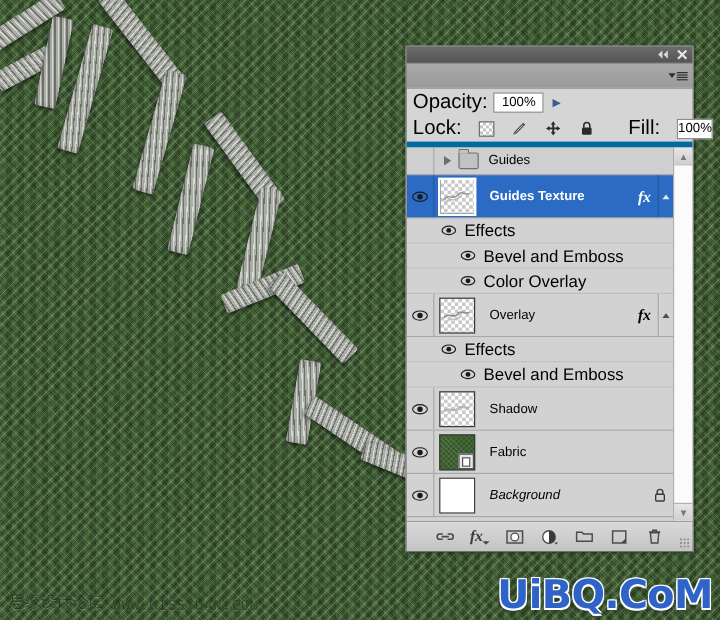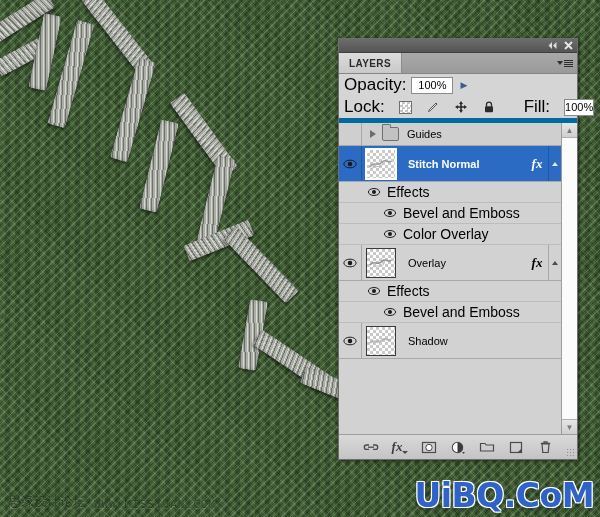--- a/index.html
+++ b/index.html
@@ -521,23 +521,20 @@
       </svg>
     </div>
     <div class="tb-icon">
       <svg width="9" height="9" viewBox="0 0 9 9" aria-hidden="true">
         <path d="M1,1 L8,8 M8,1 L1,8" stroke="#e8e8e8" stroke-width="1.8" fill="none"></path>
       </svg>
     </div>
   </div>
 
   <div id="panel-tabrow">
-    <div id="tab-layers">
-      <span>LAYERS</span>
-    </div>
     <div id="tab-filler">
       <div id="panel-menu-icon">
         <div class="tri"></div>
         <div class="bars">
             <i></i>
             <i></i>
             <i></i>
             <i></i>
           </div>
       </div>
@@ -600,21 +597,21 @@
           </svg>
         </div>
         <div class="thumb-cell">
           <div class="thumb">
             <svg class="squiggle" viewBox="0 0 23 12" aria-hidden="true">
               <path d="M1,9 C5,2 9,10 13,4 C16,0 20,6 22,3" stroke="#9b9b9b" stroke-width="1.4" fill="none"></path>
               <path d="M2,11 C6,5 10,12 14,6" stroke="#b7b7b7" stroke-width="1" fill="none"></path>
             </svg>
           </div>
         </div>
-        <div class="layer-name">Stitch Normal</div>
+        <div class="layer-name">Guides Texture</div>
         <div class="fx-cell">fx</div>
         <div class="expand-cell">
             <span class="up"></span>
           </div>
       </div>
 
       <div class="fx-row" style="padding-left:28px;">
         <svg class="eye" viewBox="0 0 16 11" aria-hidden="true">
           <ellipse cx="8" cy="5.5" rx="6.4" ry="4" fill="none" stroke="#1a1a1a" stroke-width="1.1"></ellipse>
           <circle cx="8" cy="5.5" r="2.3" fill="#1a1a1a"></circle>
@@ -684,21 +681,54 @@
           <div class="thumb">
             <svg class="squiggle" viewBox="0 0 23 12" aria-hidden="true">
               <path d="M1,8 C5,3 9,10 13,5 C16,2 20,7 22,4" stroke="#a8a8a8" stroke-width="2" fill="none" opacity="0.75"></path>
             </svg>
           </div>
         </div>
         <div class="layer-name">Shadow</div>
         <div class="fx-cell"></div>
       </div>
 
-
+      <div class="layer-row">
+        <div class="eye-cell">
+          <svg class="eye" viewBox="0 0 16 11" aria-hidden="true">
+            <ellipse cx="8" cy="5.5" rx="7" ry="4.4" fill="none" stroke="#1a1a1a" stroke-width="1.1"></ellipse>
+            <circle cx="8" cy="5.5" r="2.6" fill="#1a1a1a"></circle>
+          </svg>
+        </div>
+        <div class="thumb-cell">
+          <div class="thumb solid-green">
+            <span class="so-badge"></span>
+          </div>
+        </div>
+        <div class="layer-name">Fabric</div>
+        <div class="fx-cell"></div>
+      </div>
+
+      <div class="layer-row">
+        <div class="eye-cell">
+          <svg class="eye" viewBox="0 0 16 11" aria-hidden="true">
+            <ellipse cx="8" cy="5.5" rx="7" ry="4.4" fill="none" stroke="#1a1a1a" stroke-width="1.1"></ellipse>
+            <circle cx="8" cy="5.5" r="2.6" fill="#1a1a1a"></circle>
+          </svg>
+        </div>
+        <div class="thumb-cell">
+          <div class="thumb solid-white"></div>
+        </div>
+        <div class="layer-name italic">Background</div>
+        <div class="lock-cell">
+          <svg width="12" height="13" viewBox="0 0 12 13" aria-hidden="true">
+            <path d="M3.6,6 L3.6,4.2 A2.4,2.4 0 0 1 8.4,4.2 L8.4,6" stroke="#3a3a3a" stroke-width="1.2" fill="none"></path>
+            <rect x="2.4" y="5.9" width="7.2" height="5.6" rx="0.8" fill="none" stroke="#3a3a3a" stroke-width="1.1"></rect>
+          </svg>
+        </div>
+      </div>
 
     </div>
 
     <div id="layer-scrollbar">
       <div class="sb-arrow">▲</div>
       <div class="sb-track"></div>
       <div class="sb-arrow bottom">▼</div>
     </div>
   </div>
 

